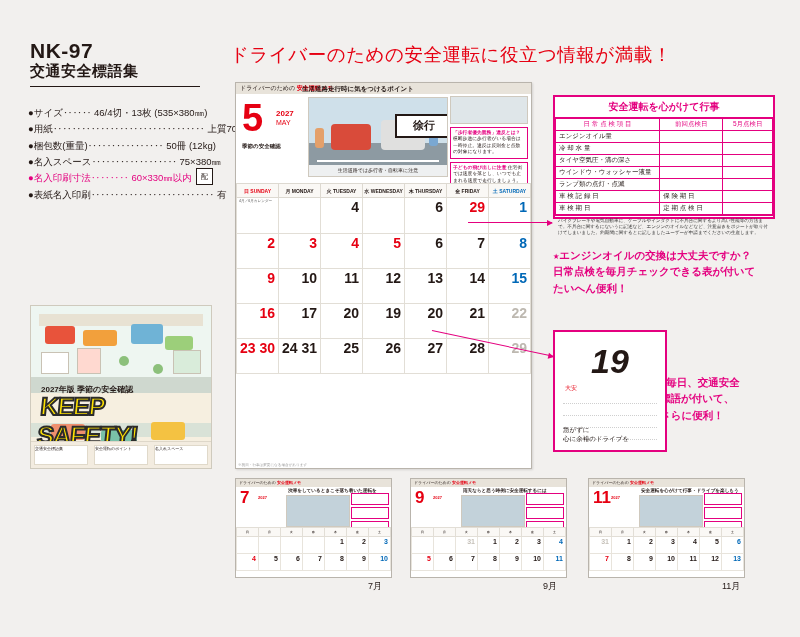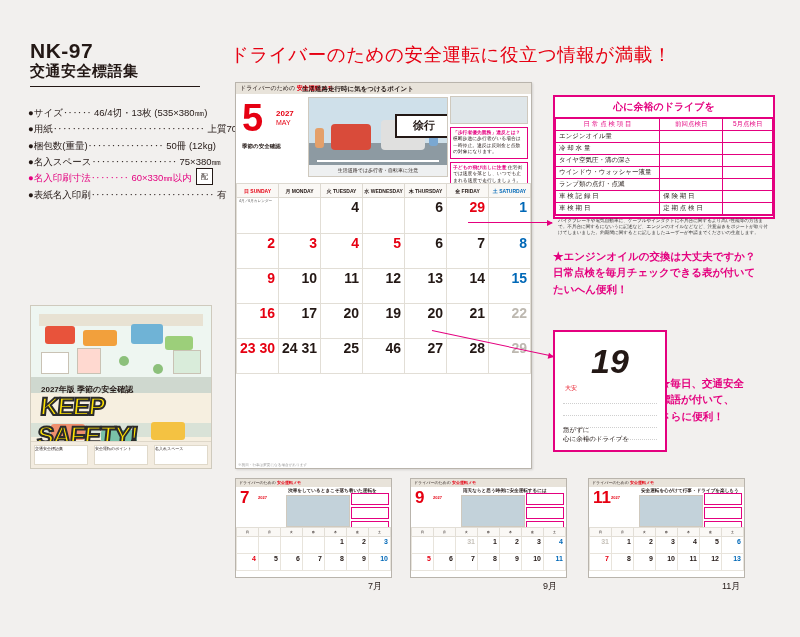--- a/index.html
+++ b/index.html
@@ -178,21 +178,21 @@
   }
   .checklist table{width:100%;border-collapse:collapse;font-size:6.5px;}
   .checklist td{border:1px solid #e4007f;height:11px;padding:0 3px;color:#231815;}
   .checklist td.lab{width:48%;}
   .checklist td.c{text-align:center;color:#e4007f;}
   .checklist .note{
     font-size:4.6px;line-height:1.35;padding:2px 3px;color:#333;border-top:1px solid #e4007f;
   }
 
   .star-note{
-    position:absolute;font-size:10.5px;font-weight:bold;color:#e4007f;line-height:1.55;
+    position:absolute;font-size:10.5px;font-weight:bold;color:#e4007f;line-height:1.55;font-family:Liberation Mono, monospace;
   }
   .star1{left:553px;top:248px;}
   .star2{left:660px;top:375px;}
 
   .daybox{
     position:absolute;left:553px;top:330px;width:110px;height:118px;
     background:#fff;border:2px solid #e4007f;
   }
   .daybox .num{
     position:absolute;left:0;top:12px;width:100%;text-align:center;
@@ -381,33 +381,33 @@
             <td>20</td>
             <td>19</td>
             <td>20</td>
             <td>21</td>
             <td class="sat out">22</td>
           </tr>
           <tr>
             <td class="sun dbl">23 30</td>
             <td class="dbl">24 31</td>
             <td>25</td>
-            <td>46</td>
+            <td>26</td>
             <td>27</td>
             <td>28</td>
             <td class="sat out">29</td>
           </tr>
         </tbody>
       </table>
     </div>
     <div class="sheet-foot">※祝日・行事は変更になる場合があります</div>
   </div>
 
   <div class="checklist">
-    <h4>心に余裕のドライブを</h4>
+    <h4>安全運転を心がけて行事</h4>
     <table>
       <tbody>
           <tr>
         <td class="lab c">日 常 点 検 項 目</td>
         <td class="c">前回点検日</td>
         <td class="c">5月点検日</td>
       </tr>
       <tr>
         <td class="lab">エンジンオイル量</td>
         <td></td>

